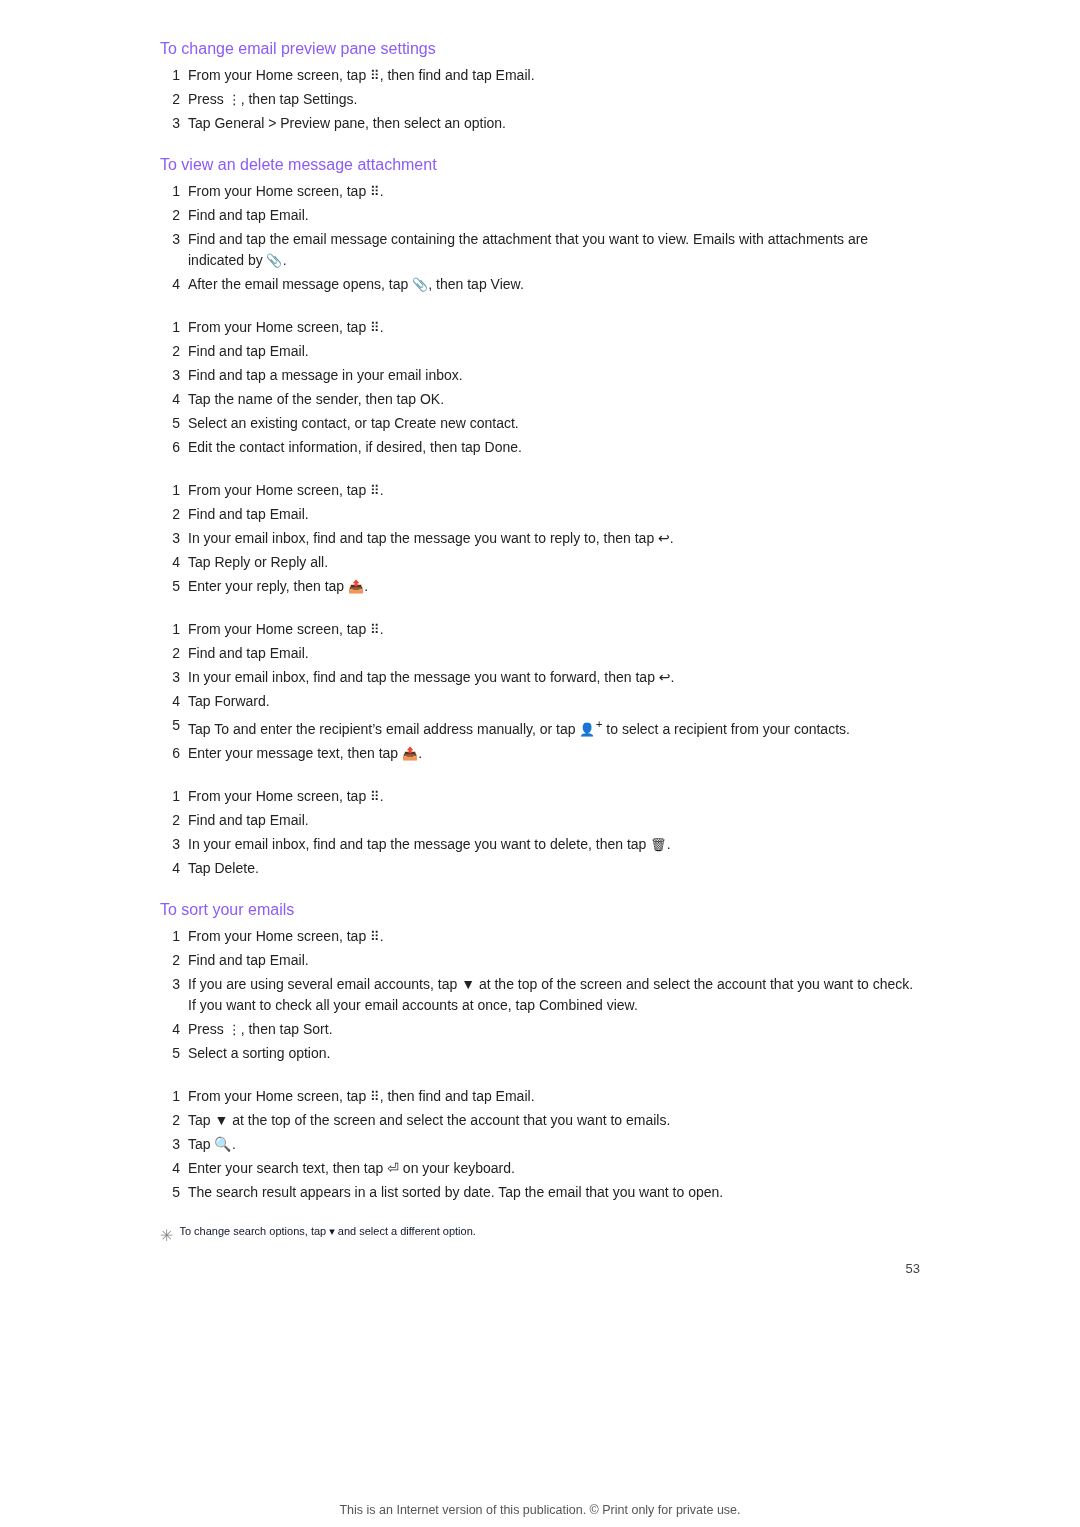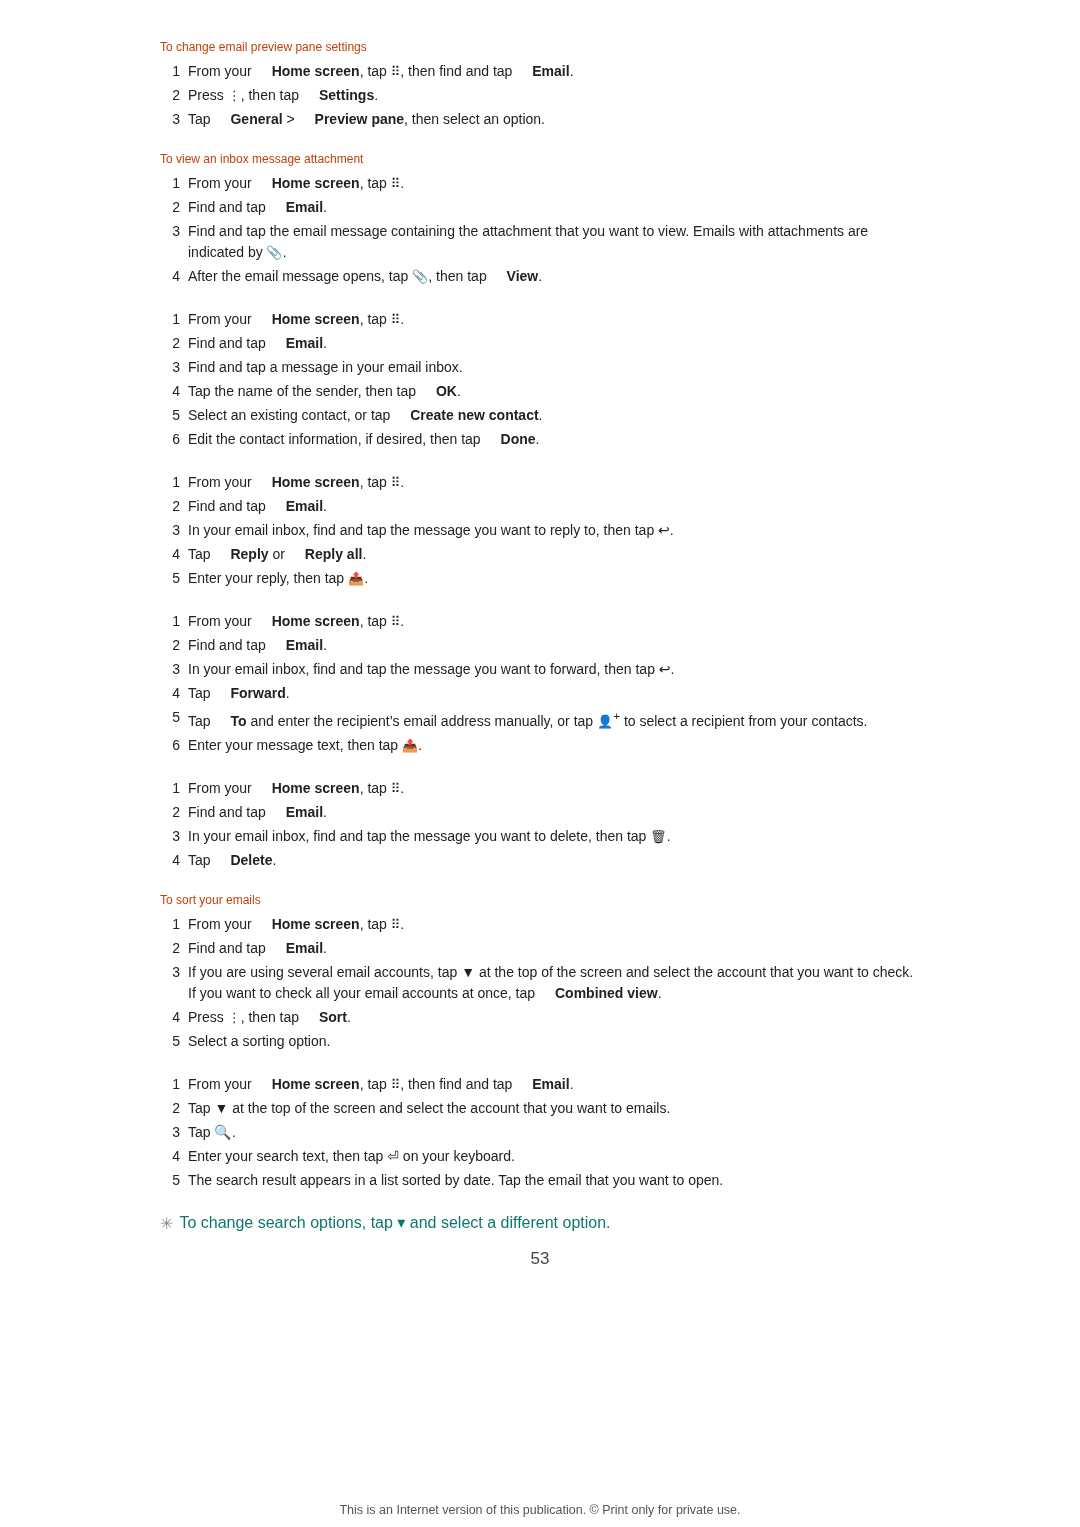--- a/index.html
+++ b/index.html
@@ -16,22 +16,22 @@
     }
     .page {
       width: 760px;
       padding: 40px 0 60px 0;
       flex: 1;
     }
     .section {
       margin-bottom: 22px;
     }
     .section-title {
-      color: #c2410c;
-      font-size: 12px;
+      color: #8b5cf6;
+      font-size: 16px;
       margin-bottom: 7px;
       font-style: normal;
     }
     .step-list {
       list-style: none;
       padding: 0;
       margin: 0 0 0 0;
     }
     .step-list li {
       display: flex;
@@ -43,55 +43,54 @@
       min-width: 28px;
       text-align: right;
       padding-right: 8px;
       color: #222;
       flex-shrink: 0;
     }
     .step-text {
       flex: 1;
     }
     b, strong {
-      font-weight: bold;
-      margin-left: 16px;
+      font-weight: normal;
     }
     .icon-inline {
       font-size: 13px;
       color: #222;
       display: inline;
     }
     .note-row {
       display: flex;
       align-items: flex-start;
       margin-top: 14px;
       gap: 6px;
     }
     .note-icon {
       color: #888;
       font-size: 16px;
       flex-shrink: 0;
       margin-top: 1px;
     }
     .note-text {
-      font-size: 16px;
-      color: #0f766e;
+      font-size: 11px;
+      color: #0f172a;
     }
     .footer {
       width: 100%;
       text-align: center;
       color: #555;
       font-size: 12.5px;
       padding: 18px 0 10px 0;
       border-top: none;
     }
     .page-num {
-      text-align: center;
-      font-size: 17px;
+      text-align: right;
+      font-size: 13px;
       color: #444;
       margin: 16px 0 10px 0;
     }
   </style>
 </head>
 <body>
 
 <div class="page">
 
   <div class="section">
@@ -106,21 +105,21 @@
         <span class="step-text">Press <span class="icon-inline">⋮</span>, then tap <b>Settings</b>.</span>
       </li>
       <li>
         <span class="step-num">3</span>
         <span class="step-text">Tap <b>General</b> &gt; <b>Preview pane</b>, then select an option.</span>
       </li>
     </ul>
   </div>
 
   <div class="section">
-    <div class="section-title">To view an inbox message attachment</div>
+    <div class="section-title">To view an delete message attachment</div>
     <ul class="step-list">
       <li>
         <span class="step-num">1</span>
         <span class="step-text">From your <b>Home screen</b>, tap <span class="icon-inline">⠿</span>.</span>
       </li>
       <li>
         <span class="step-num">2</span>
         <span class="step-text">Find and tap <b>Email</b>.</span>
       </li>
       <li>

